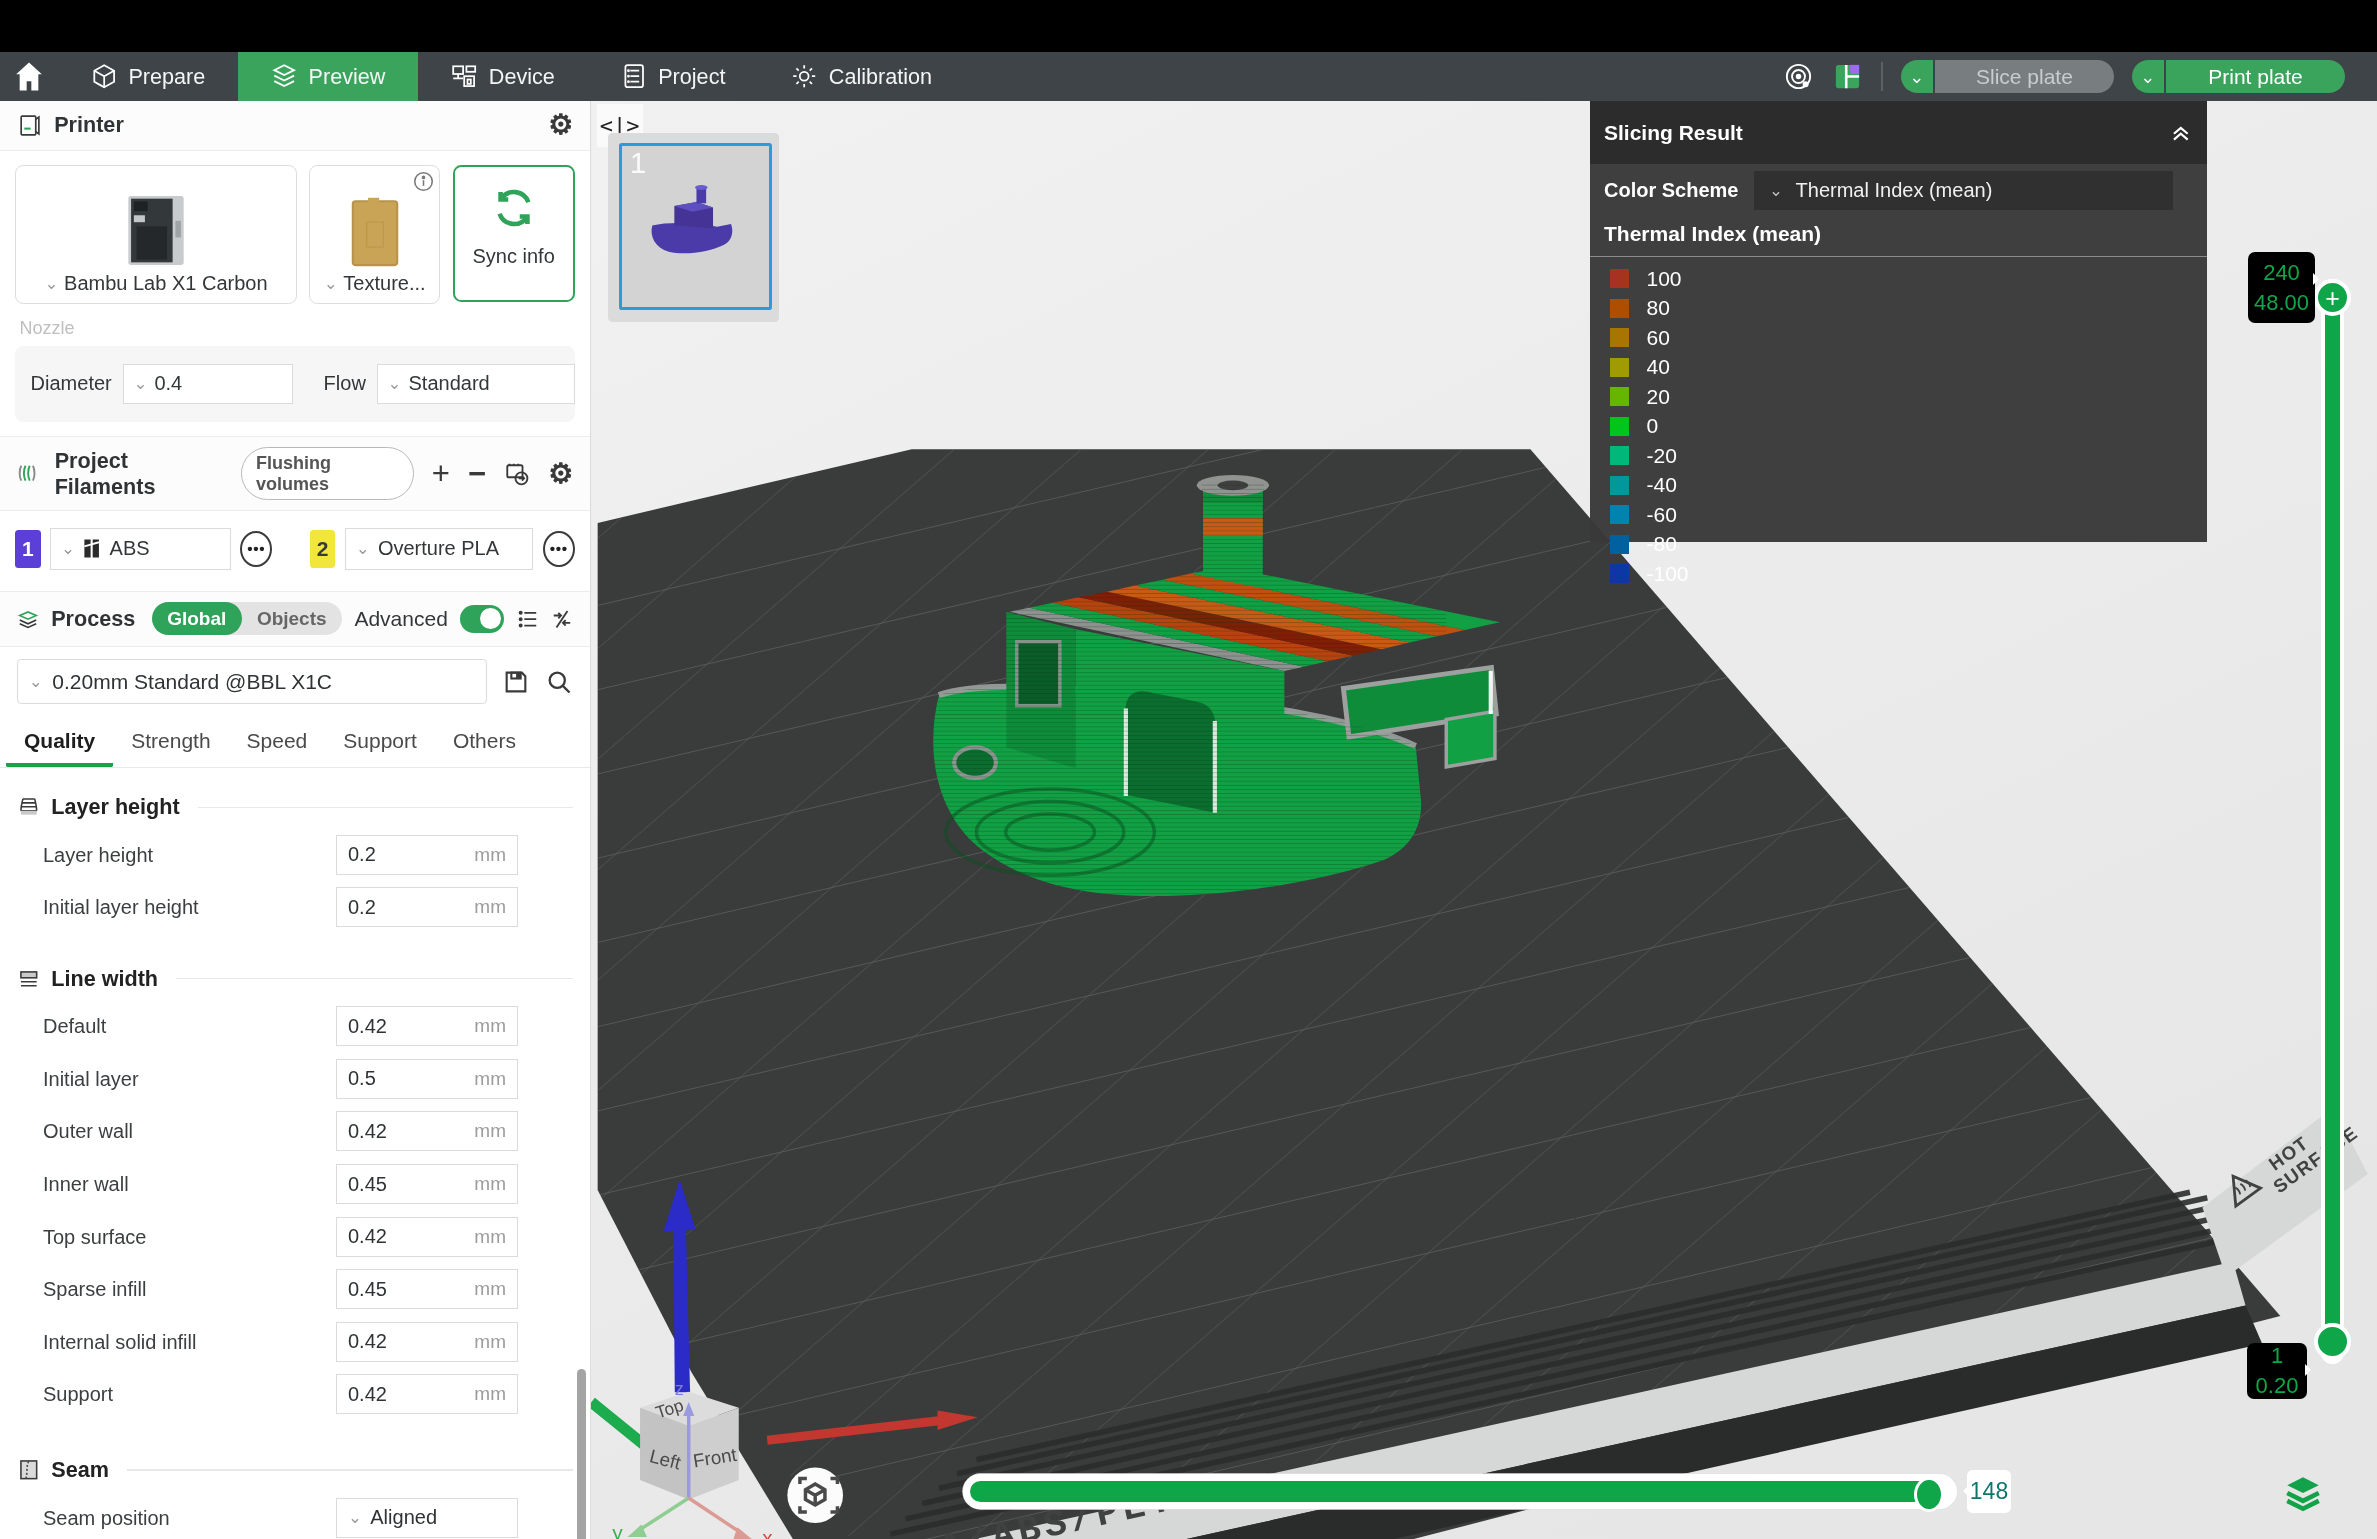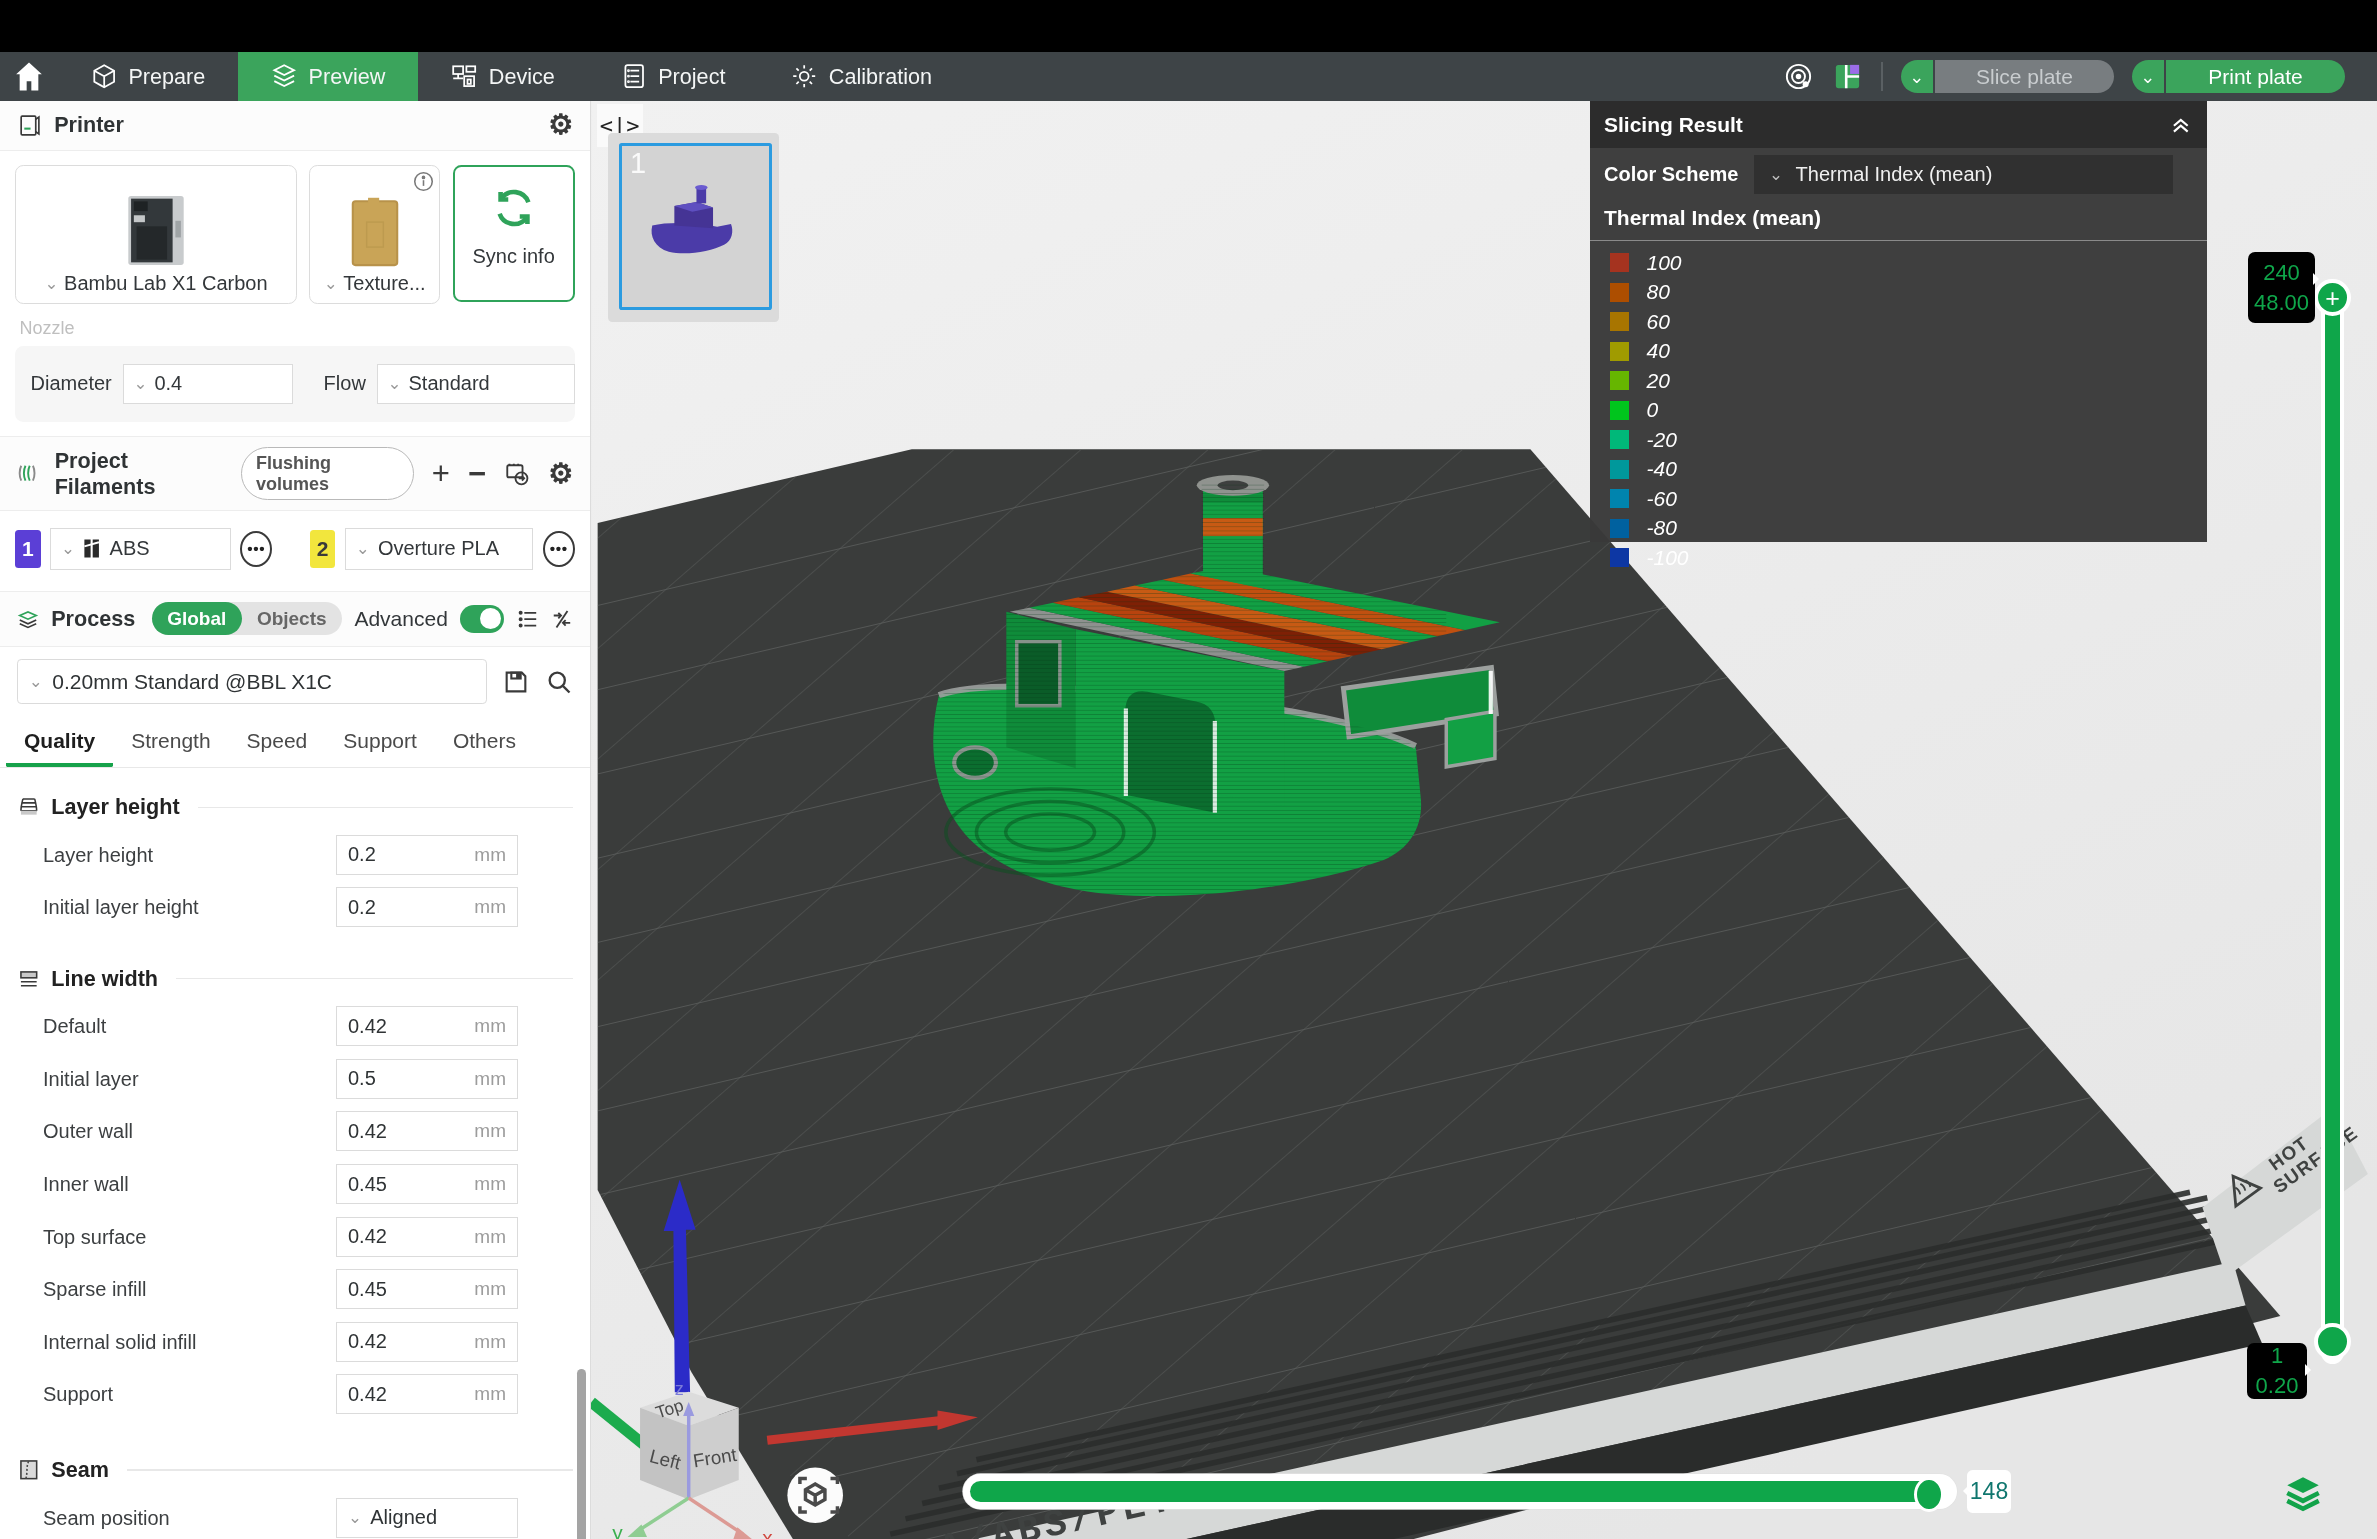--- a/index.html
+++ b/index.html
@@ -79,32 +79,32 @@
   .scene{position:absolute;left:0;top:0;}
   .collapse-btn{position:absolute;left:5.6px;top:2.8px;width:46px;height:43px;background:#FAFAFA;
                 display:flex;align-items:center;justify-content:center;font-family:"DejaVu Sans Mono",monospace;
                 font-size:22px;color:#222;}
   .thumbcard{position:absolute;left:16.7px;top:32px;width:171px;height:189px;background:#DBDBDB;border-radius:4.2px;}
   .thumbin{position:absolute;left:11px;top:9.7px;width:147px;height:161px;background:#D3D3D3;
            border:3.5px solid #2B9BE0;border-radius:2.8px;}
   .thumbnum{position:absolute;left:8.3px;top:1.4px;font-size:29px;color:#FAFAFA;}
   
   .legend{position:absolute;left:999px;top:0;width:617px;height:441px;background:rgba(57,57,57,0.97);color:#fff;}
-  .leghead{height:39px;background:#2C2C2C;display:flex;align-items:center;padding:4px 14px;
+  .leghead{height:39px;background:#2C2C2C;display:flex;align-items:center;padding:12px 14px;
            font-size:21px;font-weight:bold;}
   .legcollapse{margin-left:auto;}
   .schemerow{display:flex;align-items:center;padding:7px 0 4.2px 14px;}
   .schemelbl{font-size:20px;font-weight:bold;}
   .schemedrop{margin-left:15.3px;background:#303030;height:39px;min-width:389px;display:flex;align-items:center;
               gap:12.5px;padding:0 15.3px;font-size:20px;color:#F0F0F0;}
   .legtitle{padding:8.3px 14px 9.7px 14px;font-size:21px;font-weight:bold;border-bottom:1.4px solid #8A8A8A;}
   .legrows{padding:7px 0 0 19.5px;}
   .legrow{display:flex;align-items:center;gap:18px;height:29.5px;}
   .swatch{width:19px;height:19px;}
-  .leglbl{font-size:21px;font-style:italic;}
+  .leglbl{font-size:21px;}
   
   .hslider{position:absolute;left:372px;top:1373px;width:994px;height:35px;background:#fff;
            border-radius:18px;box-shadow:0 0 0 0.7px #E2E2E2;}
   .hfill{position:absolute;left:7px;top:7px;width:962px;height:21px;border-radius:11px;background:#0FA64A;}
   .hhandle{position:absolute;left:951px;top:2.8px;width:23.6px;height:29px;border-radius:50%;
            background:#0FA64A;border:3.5px solid #fff;}
   .htip{position:absolute;left:1004px;top:-4.2px;width:44px;height:43px;background:#fff;border-radius:5.6px;
         display:flex;align-items:center;justify-content:center;color:#0f766e;font-size:23px;}
   .htip::before{content:"";position:absolute;left:-9.7px;top:15.3px;border:6.3px solid transparent;border-right-color:#fff;}
   .vslider{position:absolute;left:1730px;top:179px;width:23px;height:1084px;background:#fff;border-radius:12.5px;}

